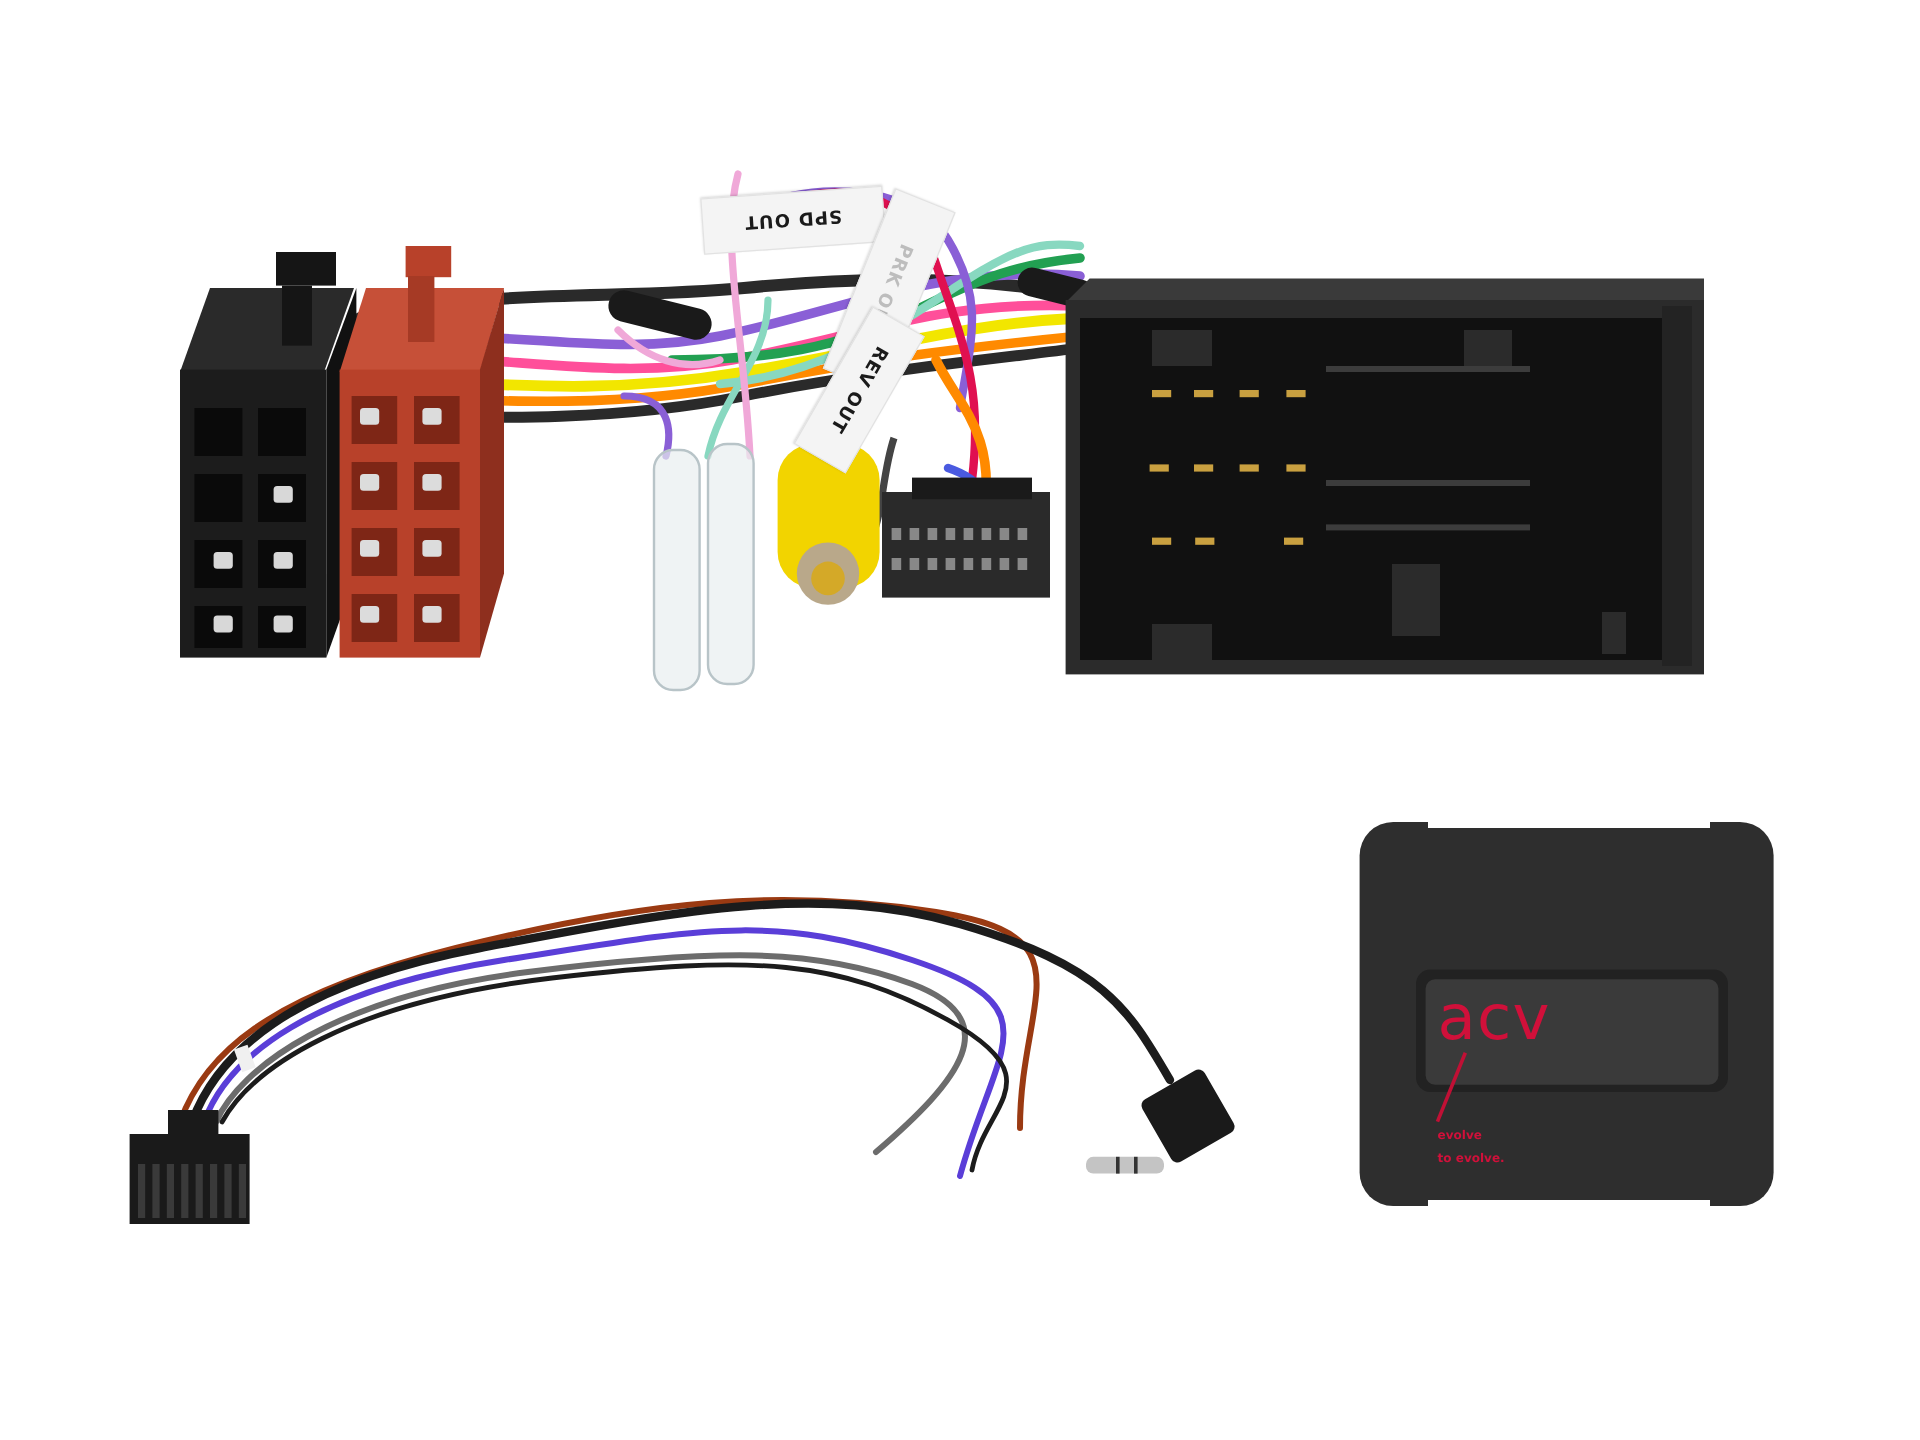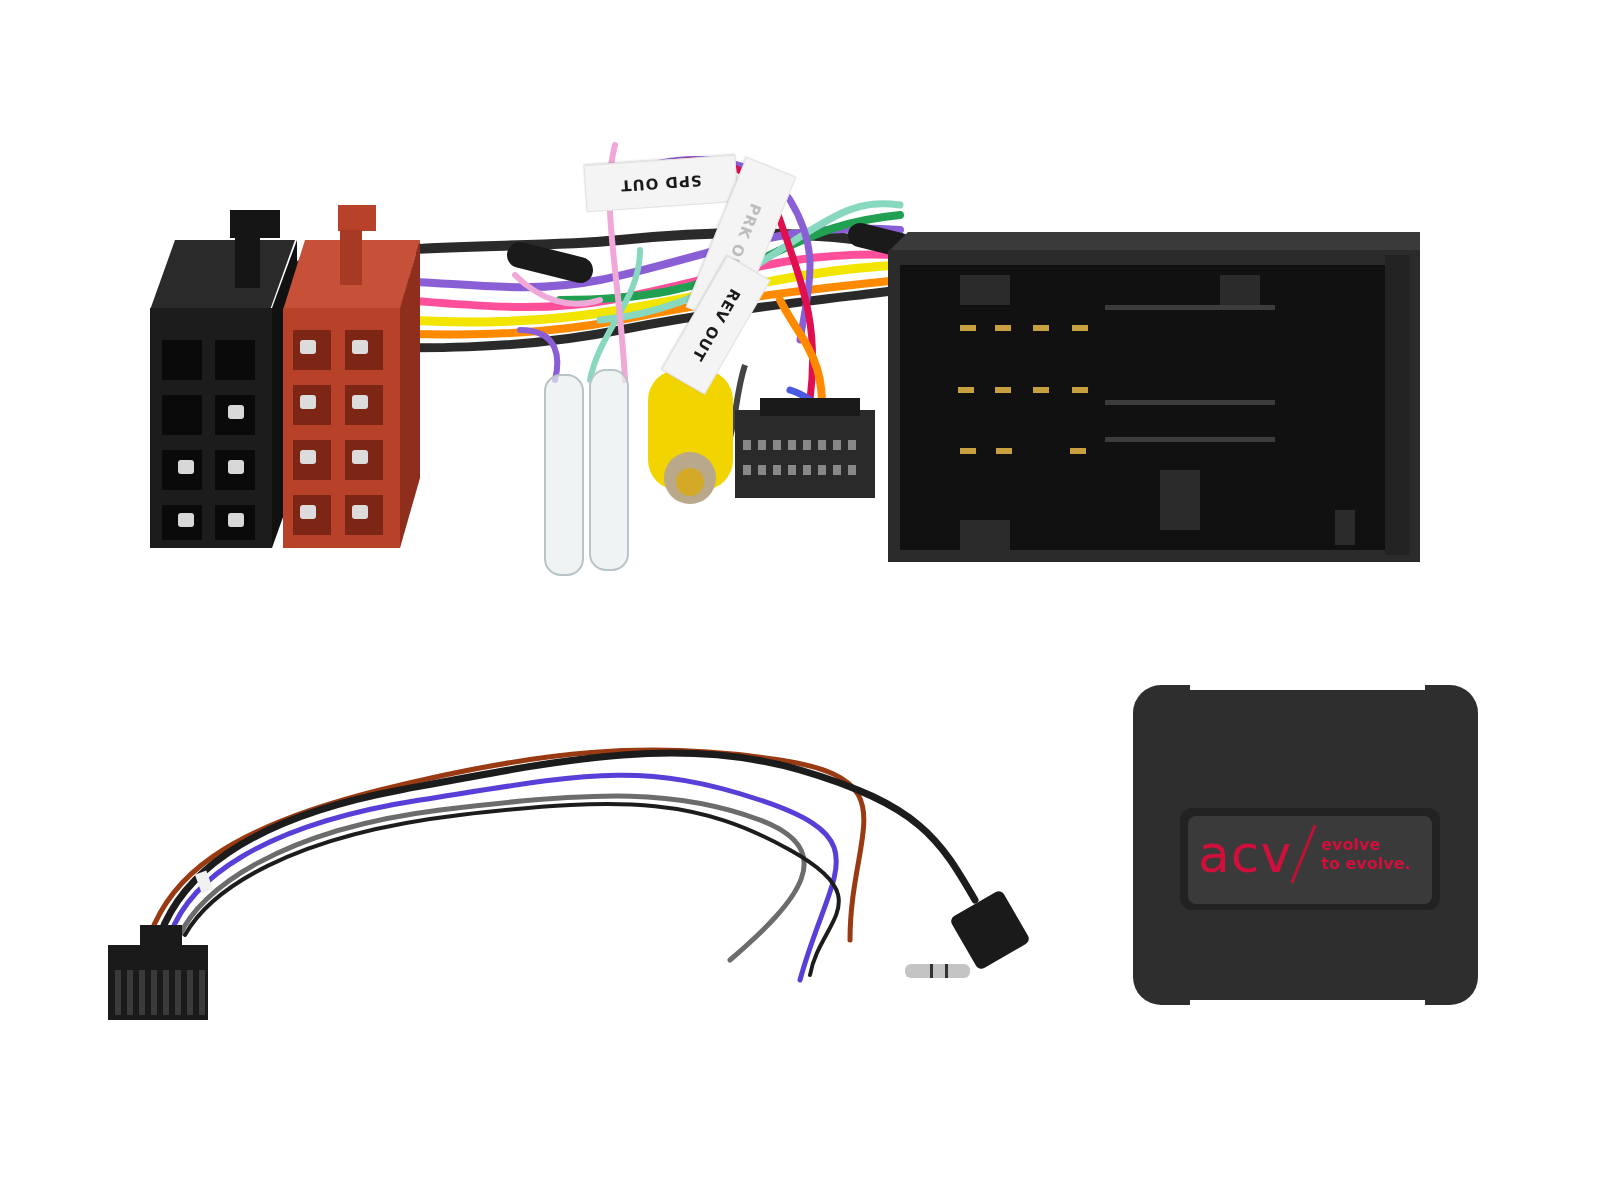--- a/index.html
+++ b/index.html
@@ -3,26 +3,26 @@
 <meta charset="utf-8">
 <style>
   html, body { margin:0; padding:0; background:#ffffff; }
   body { width:1600px; height:1200px; position:relative; overflow:hidden;
          font-family:"Liberation Sans", sans-serif; }
   svg { position:absolute; left:0; top:0; }
   .label-tag { position:absolute; background:#f4f4f4; border:1px solid #e2e2e2;
                box-shadow:0 1px 2px rgba(0,0,0,0.15); color:#1a1a1a;
                font-family:"DejaVu Sans", sans-serif; font-size:15px; font-weight:bold;
                display:flex; align-items:center; justify-content:center; letter-spacing:1px; }
-  .logo-wrap { position:absolute; display:flex; align-items:center; }
+  .logo-wrap { position:absolute; display:flex; align-items:flex-start;flex-direction:column; }
   .acv { font-family:"DejaVu Sans", sans-serif; font-size:52px; color:#d0103a;
          letter-spacing:1px; line-height:1; }
   .slash { width:3px; height:62px; background:#c01035; transform:rotate(22deg);
            margin:0 16px 0 10px; }
-  .tag { font-family:"DejaVu Sans", sans-serif; font-size:16px; color:#d0103a;
+  .tag { font-family:"DejaVu Sans", sans-serif; font-size:10px; color:#d0103a;
          line-height:19px; font-weight:bold; }
 </style>
 </head>
 <body>
 
 <svg width="1600" height="1200" viewBox="0 0 1600 1200">
 
   <g fill="none" stroke-linecap="round">
     <path d="M300 265 C 400 240, 520 250, 620 240 S 800 230, 900 245" stroke="#2a2a2a" stroke-width="10"></path>
     <path d="M300 285 C 420 270, 500 300, 600 280 S 780 220, 900 230" stroke="#8a5fd6" stroke-width="8"></path>

